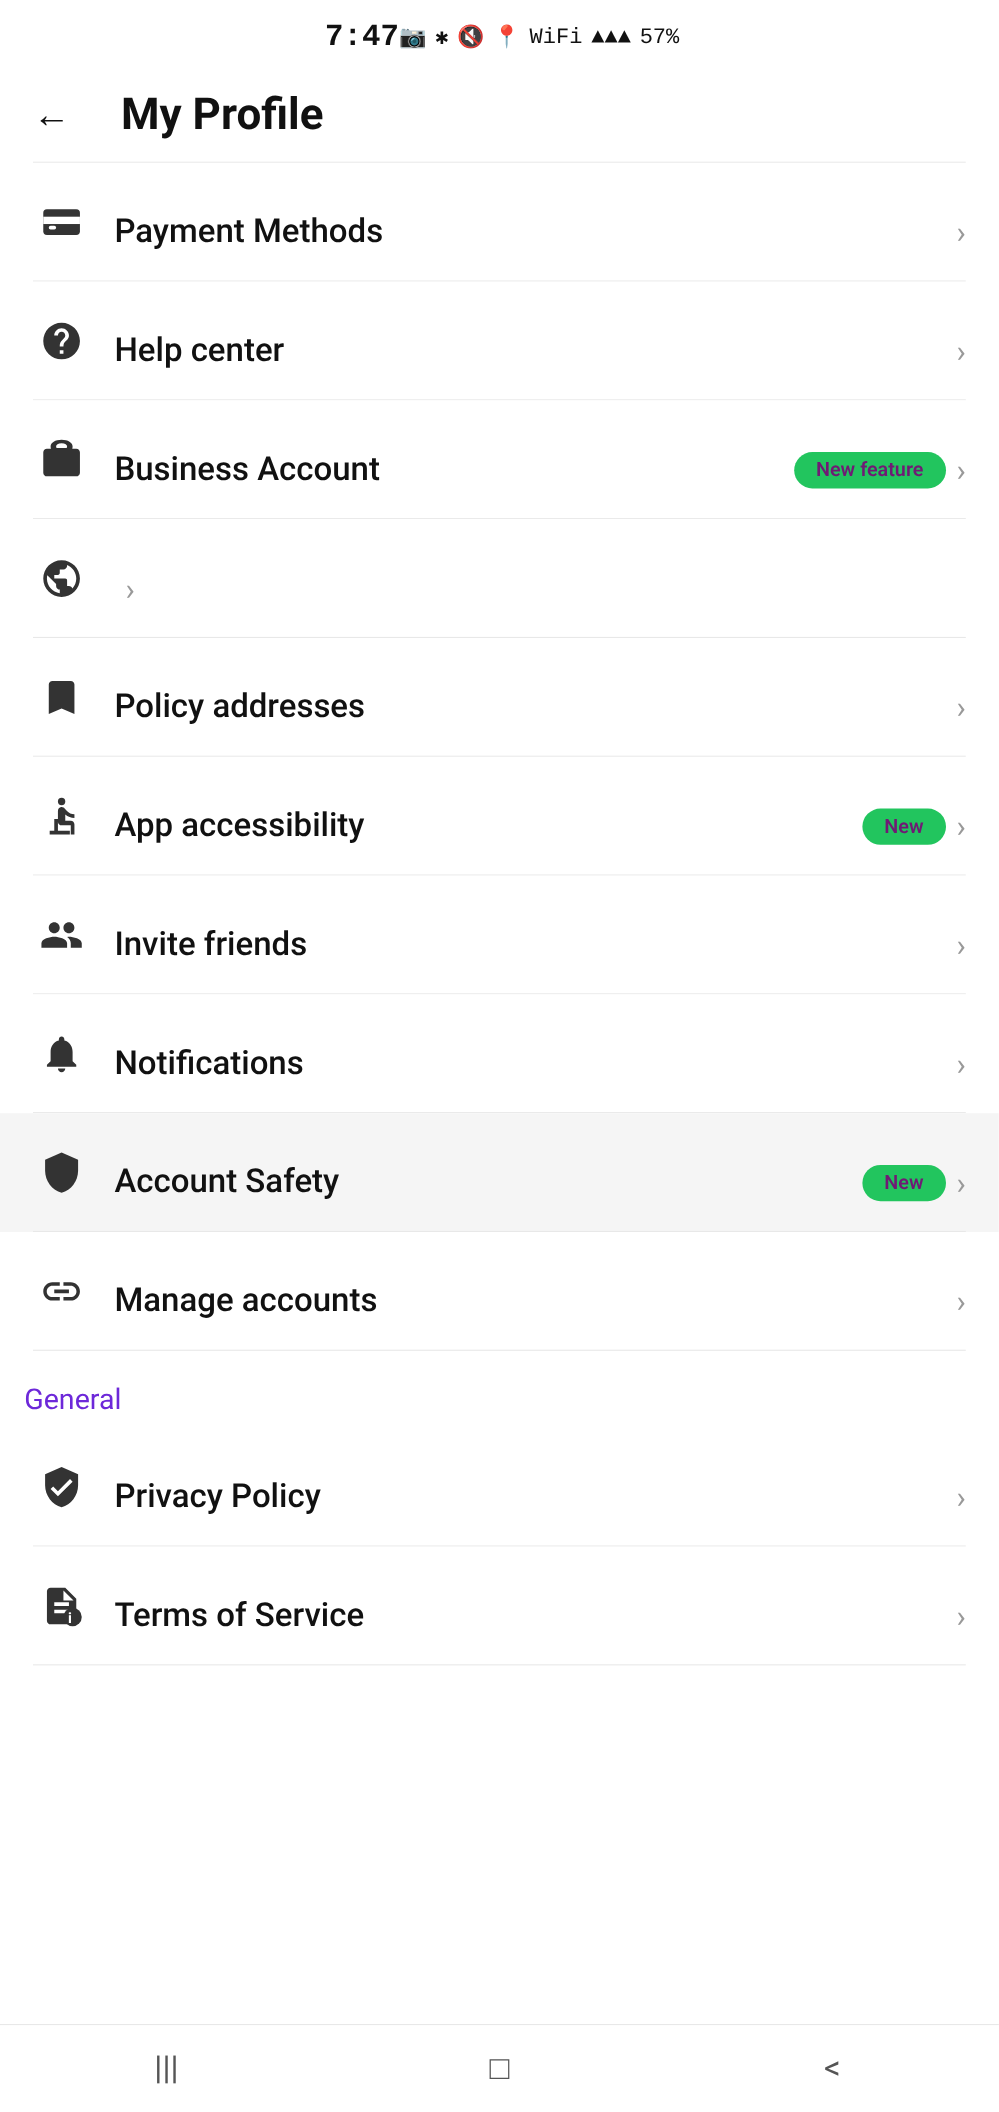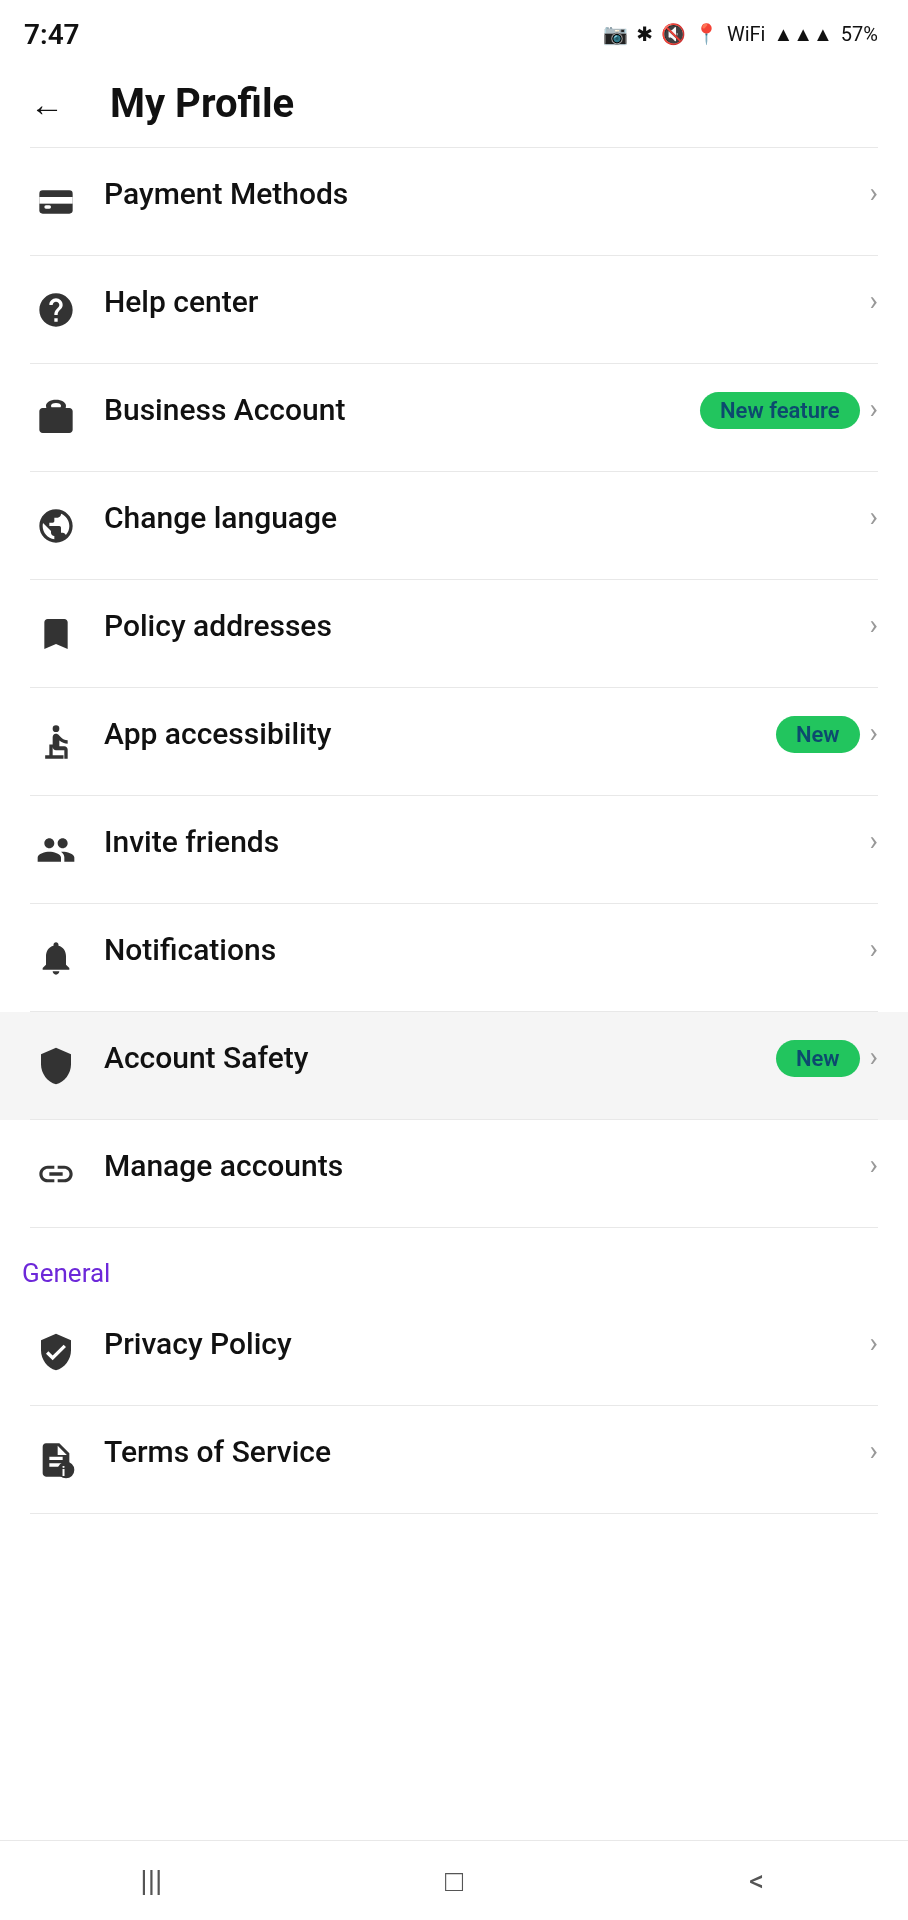--- a/index.html
+++ b/index.html
@@ -13,24 +13,25 @@
       width: 908px;
       min-height: 1920px;
       background: #ffffff;
       font-family: -apple-system, BlinkMacSystemFont, 'Segoe UI', Roboto, sans-serif;
       position: relative;
     }
 
     
     .status-bar {
       display: flex;
-      justify-content: space-between;
-      align-items: center;
-      padding: 18px 30px 10px 24px;
+      justify-content: center;
+      align-items: center;
+      padding: 18px 30px 10px 35px;
       height: 60px;
+      font-family: Liberation Mono, monospace;
     }
 
     .status-time {
       font-size: 28px;
       font-weight: 600;
       color: #111;
     }
 
     .status-icons {
       display: flex;
@@ -72,21 +73,21 @@
       margin: 0 30px;
     }
 
     
     .menu-list {
       list-style: none;
     }
 
     .menu-item {
       display: flex;
-      align-items: flex-start;
+      align-items: flex-end;
       padding: 28px 30px;
       cursor: pointer;
       position: relative;
       background: #fff;
     }
 
     .menu-item:after {
       content: '';
       position: absolute;
       bottom: 0;
@@ -121,22 +122,22 @@
       font-weight: 500;
       color: #111;
       flex: 1;
     }
 
     .badge {
       display: inline-flex;
       align-items: center;
       justify-content: center;
       background: #22c55e;
-      color: #0c4a6e;
-      font-size: 22px;
+      color: #701a75;
+      font-size: 18px;
       font-weight: 600;
       border-radius: 50px;
       padding: 6px 20px;
       margin-left: 16px;
     }
 
     .chevron {
       font-size: 28px;
       color: #999;
       margin-left: 10px;
@@ -232,21 +233,20 @@
     <span class="badge">New feature</span>
     <span class="chevron">›</span>
   </li>
 
   <li class="menu-item">
     <div class="menu-icon">
       <svg viewBox="0 0 24 24" xmlns="http://www.w3.org/2000/svg">
         <path d="M12 2C6.48 2 2 6.48 2 12s4.48 10 10 10 10-4.48 10-10S17.52 2 12 2zm-1 17.93c-3.95-.49-7-3.85-7-7.93 0-.62.08-1.21.21-1.79L9 15v1c0 1.1.9 2 2 2v1.93zm6.9-2.54c-.26-.81-1-1.39-1.9-1.39h-1v-3c0-.55-.45-1-1-1H8v-2h2c.55 0 1-.45 1-1V7h2c1.1 0 2-.9 2-2v-.41c2.93 1.19 5 4.06 5 7.41 0 2.08-.8 3.97-2.1 5.39z" fill="#333"></path>
       </svg>
     </div>
-    <span class="menu-label">Change language</span>
     <span class="chevron">›</span>
   </li>
 
   <li class="menu-item">
     <div class="menu-icon">
       <svg viewBox="0 0 24 24" xmlns="http://www.w3.org/2000/svg">
         <path d="M17 3H7c-1.1 0-1.99.9-1.99 2L5 21l7-3 7 3V5c0-1.1-.9-2-2-2z" fill="#333"></path>
       </svg>
     </div>
     <span class="menu-label">Policy addresses</span>

